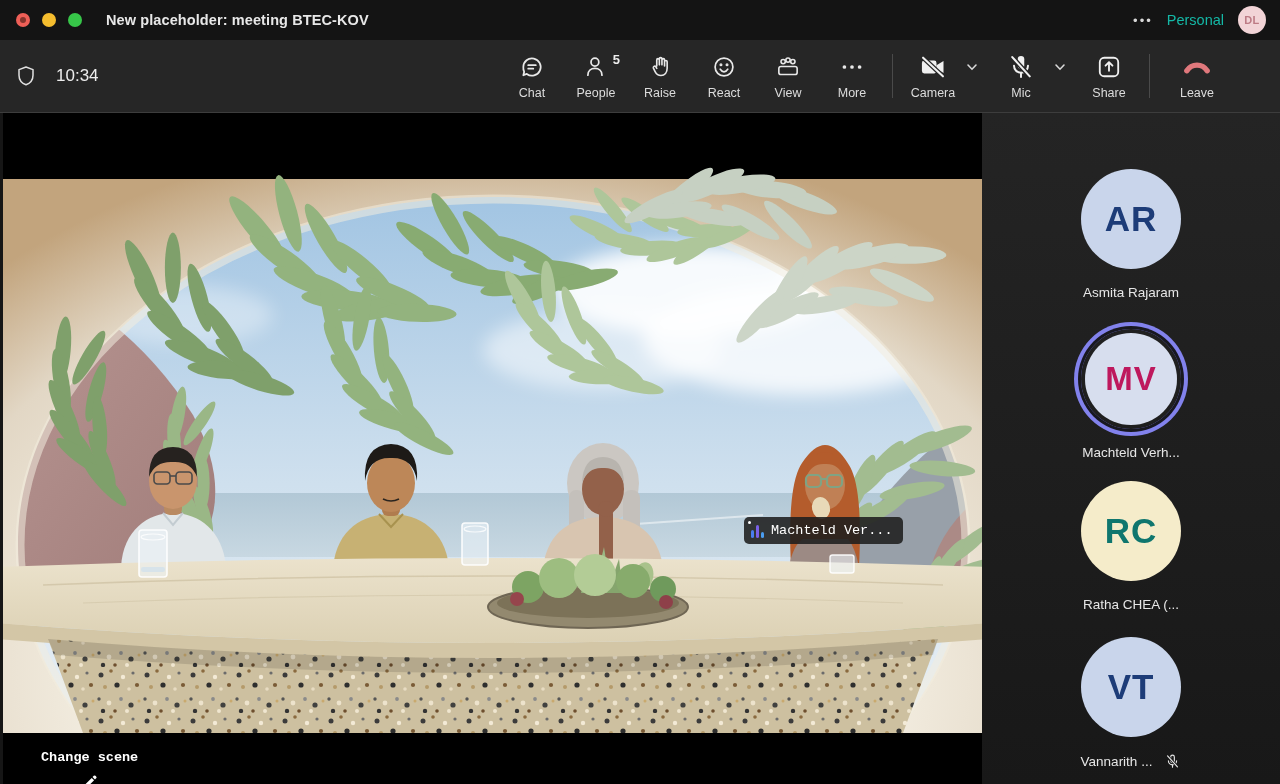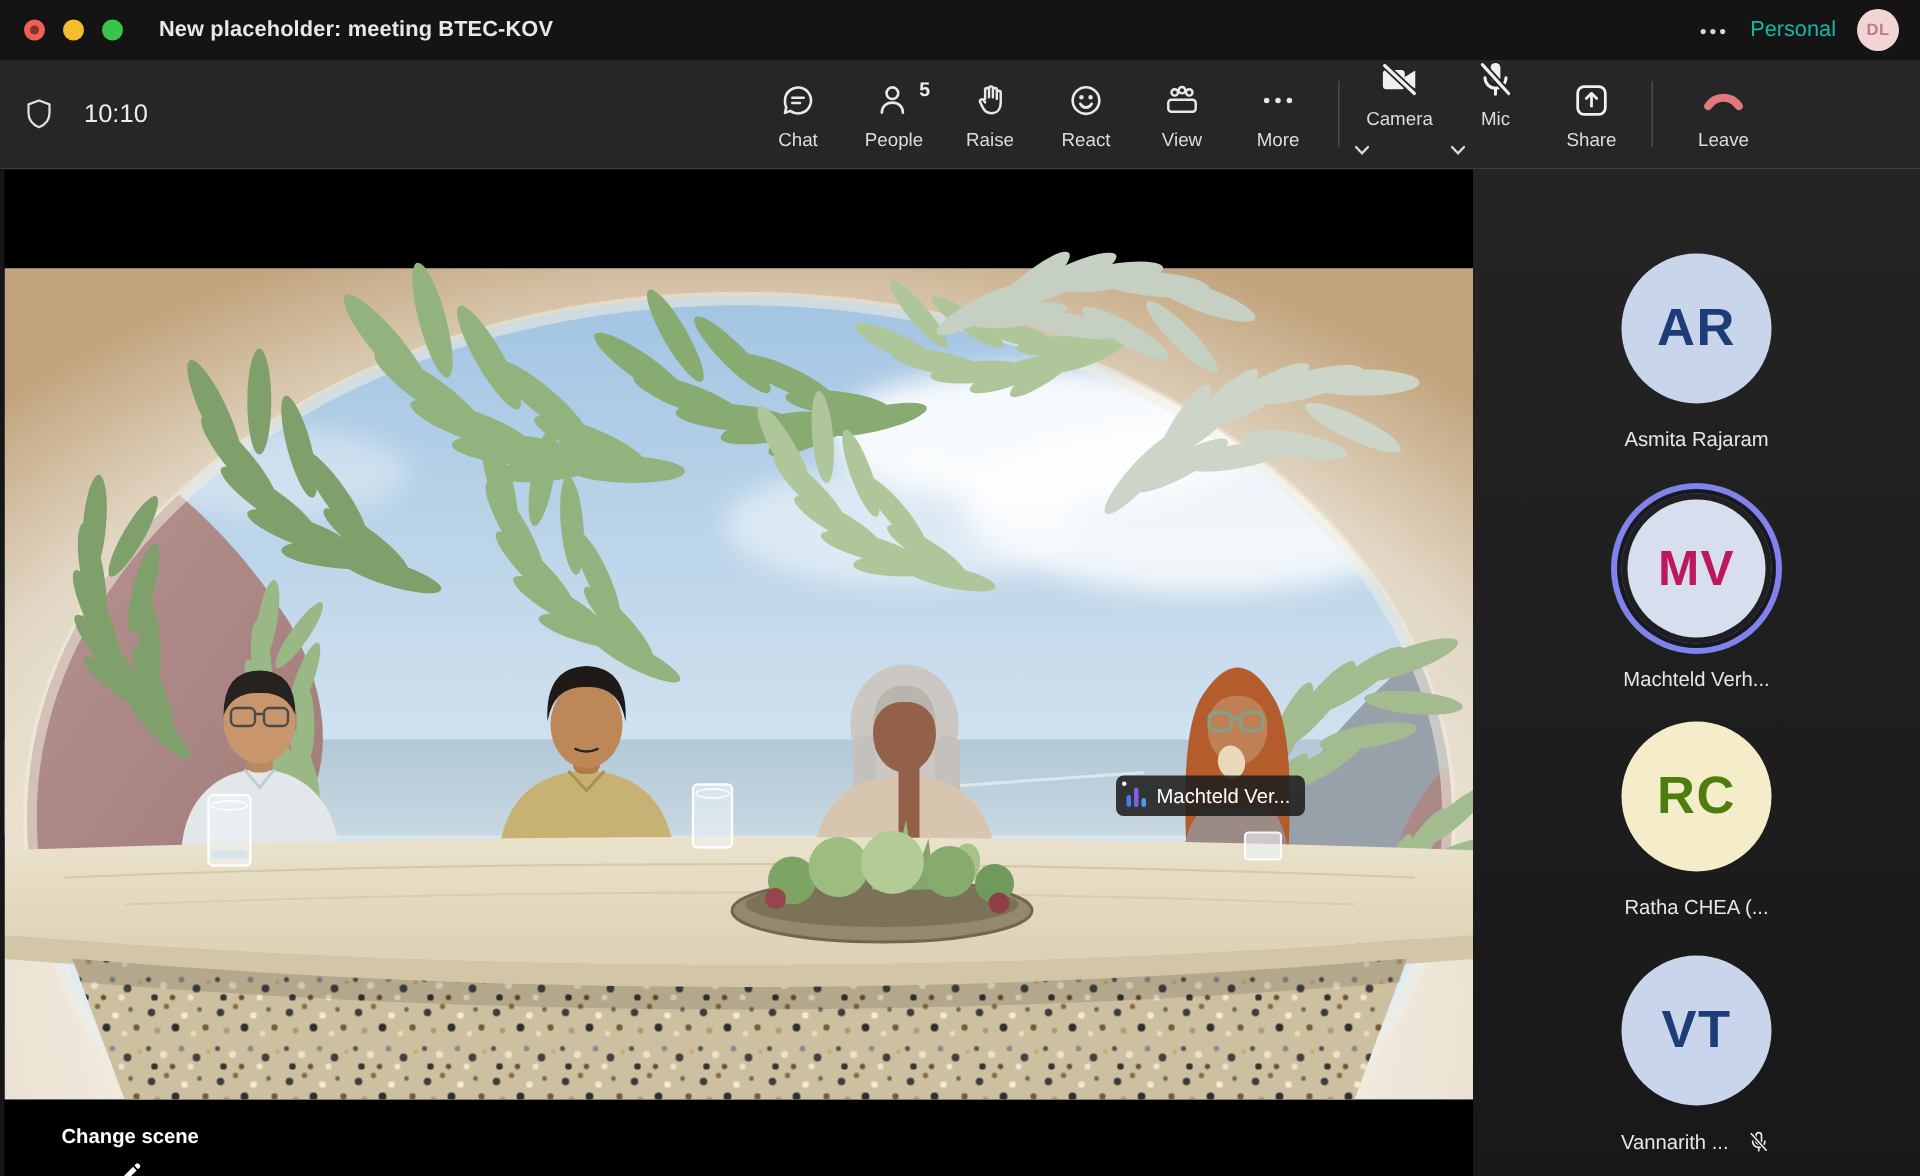--- a/index.html
+++ b/index.html
@@ -23,28 +23,28 @@
 
   
   .toolbar { height:73px; background:#262626; border-bottom:1px solid #3d3d3d; display:flex; align-items:center; flex:0 0 auto; }
   .toolbar-left { display:flex; align-items:center; gap:18px; padding-left:14px; width:500px; flex:0 0 auto; }
   .meeting-time { color:#ececec; font-size:17px; }
   .tb-btn { width:64px; display:flex; flex-direction:column; align-items:center; gap:5px; color:#e4e4e4; cursor:pointer; }
   .tb-btn .lbl { font-size:12.5px; color:#dcdcdc; }
   .icon-wrap { height:28px; display:flex; align-items:center; justify-content:center; position:relative; }
   .badge-5 { position:absolute; right:-11px; top:-1px; font-size:13px; font-weight:600; color:#ececec; }
   .tb-divider { width:1px; height:44px; background:#4a4a4a; margin:0 8px; }
-  .device-group { display:flex; align-items:center;flex-direction:column; }
+  .device-group { display:flex; align-items:center; }
   .chev { width:22px; height:28px; display:flex; align-items:center; justify-content:center; margin:0 6px 0 -4px; cursor:pointer; align-self:flex-start; }
   .leave-btn { width:70px; margin-left:4px; }
   svg.ic { display:block; }
 
   
   .content { flex:1; display:flex; min-height:0; }
-  .stage { width:982px; flex:0 0 auto; background:#000; position:relative; border-left:3px solid #161616;}
+  .stage { width:982px; flex:0 0 auto; background:#000; position:relative; border-left:3px solid #161616;font-family:Liberation Mono, monospace;}
   .scene-svg { position:absolute; left:0px; top:2px; }
   .name-tag { position:absolute; left:741px; top:404px; height:27px; background:rgba(30,30,30,.88); border-radius:5px; display:flex; align-items:center; gap:7px; padding:0 10px 0 7px; }
   .name-tag .eq { display:flex; align-items:flex-end; gap:2px; height:14px; position:relative; }
   .name-tag .eq i { display:block; width:3px; border-radius:2px; }
   .name-tag .eq .b1 { height:8px; background:#4a7df0; }
   .name-tag .eq .b2 { height:13px; background:#7b61e8; }
   .name-tag .eq .b3 { height:6px; background:#4a9df0; }
   .name-tag .eq .dot { position:absolute; left:-3px; top:-3px; width:3px; height:3px; border-radius:50%; background:#fff; }
   .name-tag .nm { color:#fff; font-size:13.5px; white-space:nowrap; }
   .change-scene { position:absolute; left:38px; top:637px; display:flex; align-items:center; gap:9px; color:#fff; font-size:13.5px; font-weight:700; cursor:pointer;flex-direction:column; }
@@ -77,21 +77,21 @@
     </div>
   </div>
 
   <div class="toolbar">
     <div class="toolbar-left">
       <span>
         <svg class="ic" width="24" height="24" viewBox="0 0 24 24" fill="none" stroke="#e0e0e0" stroke-width="1.5" stroke-linejoin="round">
             <path d="M12 3 L19 5.6 V11.2 C19 15.8 16.1 19.2 12 20.8 C7.9 19.2 5 15.8 5 11.2 V5.6 Z"></path>
           </svg>
       </span>
-      <span class="meeting-time">10:10</span>
+      <span class="meeting-time">10:34</span>
     </div>
 
     <div class="tb-btn">
       <span class="icon-wrap">
         <svg class="ic" width="26" height="26" viewBox="0 0 24 24" fill="none" stroke="#e8e8e8" stroke-width="1.6" stroke-linecap="round" stroke-linejoin="round">
             <path d="M4 12 a8 8 0 1 1 3.2 6.4 L4 19.6 L4.8 16.4 A8 8 0 0 1 4 12 Z"></path>
             <line x1="8.5" y1="10.3" x2="15.5" y2="10.3"></line>
             <line x1="8.5" y1="13.5" x2="13.2" y2="13.5"></line>
           </svg>
       </span>
@@ -421,21 +421,21 @@
         </div>
         <div class="p-tile">
           <div class="p-ringwrap">
             <div class="p-avatar" style="background: rgb(215, 222, 238); color: #be185d;">MV</div>
           </div>
           <div class="p-name-row">
             <span class="p-name">Machteld Verh...</span>
           </div>
         </div>
         <div class="p-tile">
-          <div class="p-avatar" style="background: rgb(245, 236, 202); color: #4d7c0f;">RC</div>
+          <div class="p-avatar" style="background: rgb(245, 236, 202); color: #0f766e;">RC</div>
           <div class="p-name-row">
             <span class="p-name">Ratha CHEA (...</span>
           </div>
         </div>
         <div class="p-tile">
           <div class="p-avatar" style="background: rgb(201, 213, 235); color: rgb(29, 60, 120);">VT</div>
           <div class="p-name-row">
             <span class="p-name">Vannarith ...</span>
             <span style="display: flex;">
               <svg width="17" height="17" viewBox="0 0 24 24">

